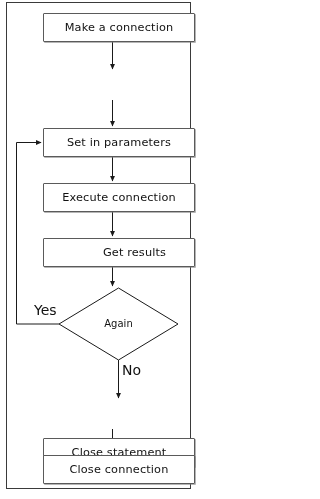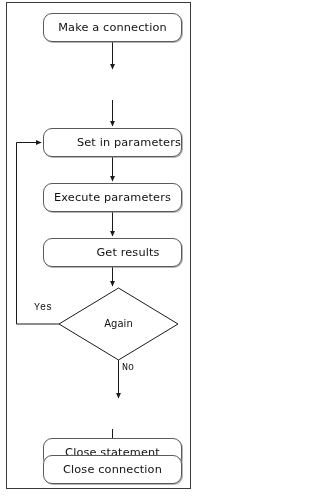--- a/index.html
+++ b/index.html
@@ -28,24 +28,24 @@
   #diagram-layer {
     position: absolute;
     left: 0;
     top: 0;
     width: 198px;
     height: 499px;
   }
   .node-box {
     position: absolute;
     left: 43px;
-    width: 139px;
+    width: 152px;
     height: 29px;
     border: 1px solid #5a5a5a;
-    border-radius: 9px;
+    border-radius: 1px;
     box-sizing: border-box;
     background: #ffffff;
     display: flex;
     align-items: center;
     justify-content: center;
     color: #111111;
     font-size: 11.3px;
     letter-spacing: 0.15px;
     box-shadow: 1px 1px 0 rgba(120,120,120,0.55);
   }
@@ -62,23 +62,22 @@
     display: flex;
     align-items: center;
     justify-content: center;
     color: #111111;
     font-size: 10px;
     pointer-events: none;
   }
   .edge-label {
     position: absolute;
     color: #111111;
-    font-size: 10px;
+    font-size: 14px;
     white-space: nowrap;
-    font-family: Liberation Mono, monospace;
   }
   #label-yes { left: 34px; top: 302px; }
   #label-no  { left: 122px; top: 362px; text-align: right; }
 </style>
 </head>
 <body>
 
 <div id="flowchart-page">
 
   <div id="frame-border"></div>
@@ -103,26 +102,26 @@
     </g>
 
     <polygon points="118.5,288 178,324 118.5,360 59,324" fill="#ffffff" stroke="#1a1a1a" stroke-width="1"></polygon>
   </svg>
 
   <div class="node-box" style="top:13px;">
     <span class="node-label">Make a connection</span>
   </div>
 
 
-  <div class="node-box" style="top:128px;justify-content:flex-end;">
+  <div class="node-box" style="top:128px;">
     <span class="node-label">Set in parameters</span>
   </div>
 
   <div class="node-box" style="top:183px;">
-    <span class="node-label">Execute parameters</span>
+    <span class="node-label">Execute connection</span>
   </div>
 
   <div class="node-box" style="top:238px;padding-left:31px;">
     <span class="node-label">Get results</span>
   </div>
 
   <div id="decision-label">
     <span class="node-label">Again</span>
   </div>
 

